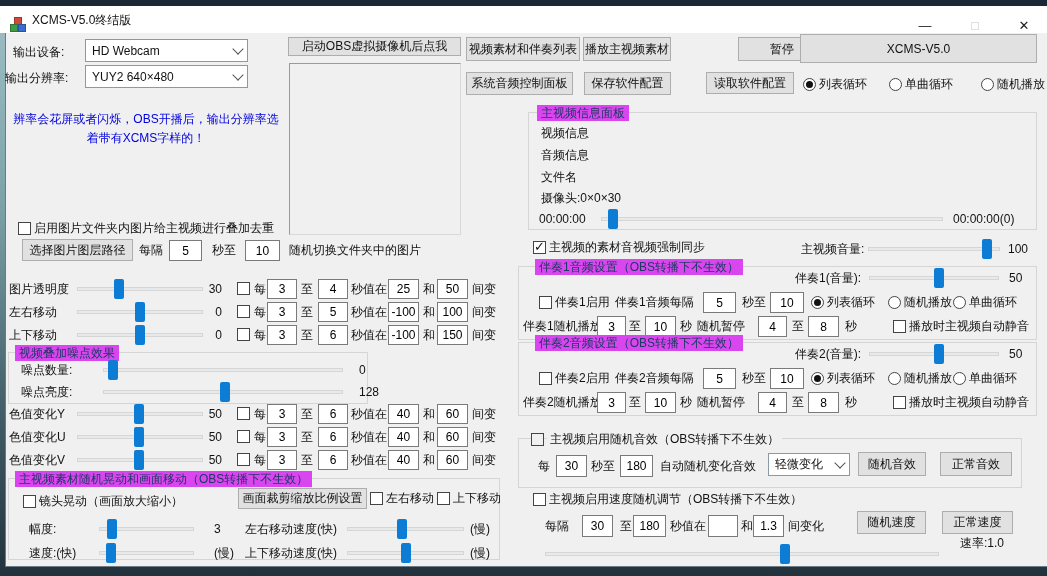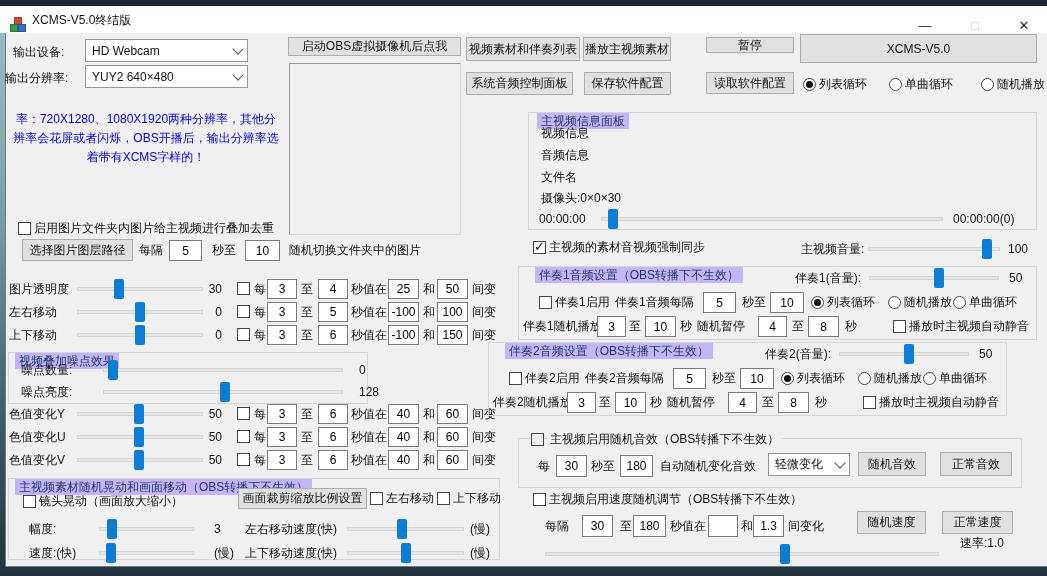--- a/index.html
+++ b/index.html
@@ -23,21 +23,21 @@
   .combo .chev{position:absolute;right:5px;top:50%;width:7px;height:7px;margin-top:-6px;
     border-right:1px solid #555;border-bottom:1px solid #555;transform:rotate(45deg);}
   .cb{position:absolute;width:13px;height:13px;background:#fff;border:1px solid #444;box-sizing:border-box;}
   .cb.on::after{content:"✓";position:absolute;left:0px;top:-3px;font-size:13px;font-weight:bold;color:#111;}
   .rd{position:absolute;width:13px;height:13px;background:#fff;border:1px solid #444;border-radius:50%;box-sizing:border-box;}
   .rd.on::after{content:"";position:absolute;left:2px;top:2px;width:7px;height:7px;border-radius:50%;background:#111;}
   .sld{position:absolute;height:20px;}
   .sld .tr{position:absolute;left:0;right:0;top:8px;height:4px;background:#e7eaea;border:1px solid #d6d6d6;box-sizing:border-box;}
   .sld .th{position:absolute;top:0;width:10px;height:20px;background:#0c7cd5;border-radius:2px;}
   .grp{position:absolute;border:1px solid #d5d5d5;box-sizing:border-box;}
-  .cap{position:absolute;top:-8px;background:#c4b5fd;padding:0 4px;white-space:nowrap;color:#1f3864;line-height:16px;margin-top:8px;}
+  .cap{position:absolute;top:-8px;background:#d946ef;padding:0 4px;white-space:nowrap;color:#1f3864;line-height:16px;}
   .listbox{position:absolute;background:#f0f0f0;border:1px solid #9a9a9a;border-right-color:#d9d9d9;border-bottom-color:#d9d9d9;box-sizing:border-box;}
   .notice{position:absolute;color:#0000e0;text-align:center;line-height:19px;}
   .er{position:absolute;left:8px;width:492px;height:22px;}
   .er .l{left:1px;top:3px;}
   .er .s{left:69px;top:1px;width:126px;}
   .er .v{left:182px;top:3px;width:32px;text-align:right;}
   .er .k{left:229px;top:4px;}
   .er .m{left:246px;top:3px;}
   .er .ia{left:259px;top:1px;width:30px;height:20px;}
   .er .z{left:293px;top:3px;}
@@ -74,31 +74,30 @@
   <span>HD Webcam</span>
   <span class="chev"></span>
 </div>
 <span class="lbl" style="left:5px;top:70px;">输出分辨率:</span>
 <div class="combo" style="left:85px;top:65px;width:163px;height:23px;">
   <span>YUY2 640×480</span>
   <span class="chev"></span>
 </div>
 
 <div class="notice" style="left:4px;top:110px;width:284px;">
-  <div>率：720X1280、1080X1920两种分辨率，其他分</div>
   <div>辨率会花屏或者闪烁，OBS开播后，输出分辨率选</div>
   <div>着带有XCMS字样的！</div>
 </div>
 
 <div class="btn" style="left:288px;top:37px;width:173px;height:19px;">启动OBS虚拟摄像机后点我</div>
 <div class="listbox" style="left:289px;top:63px;width:172px;height:172px;"></div>
 
 <div class="btn" style="left:466px;top:37px;width:114px;height:24px;">视频素材和伴奏列表</div>
 <div class="btn" style="left:583px;top:37px;width:88px;height:24px;">播放主视频素材</div>
-<div class="btn" style="left:706px;top:37px;width:88px;height:16px;">暂停</div>
+<div class="btn" style="left:738px;top:37px;width:88px;height:24px;">暂停</div>
 <div class="btn" style="left:800px;top:34px;width:237px;height:29px;">XCMS-V5.0</div>
 <div class="btn" style="left:466px;top:72px;width:107px;height:23px;">系统音频控制面板</div>
 <div class="btn" style="left:584px;top:72px;width:87px;height:23px;">保存软件配置</div>
 <div class="btn" style="left:706px;top:72px;width:88px;height:22px;">读取软件配置</div>
 <span class="rd on" style="left:803px;top:78px;"></span>
 <span class="lbl" style="left:819px;top:76px;">列表循环</span>
 <span class="rd" style="left:889px;top:78px;"></span>
 <span class="lbl" style="left:905px;top:76px;">单曲循环</span>
 <span class="rd" style="left:981px;top:78px;"></span>
 <span class="lbl" style="left:997px;top:76px;">随机播放</span>
@@ -323,21 +322,21 @@
   <span class="lbl" style="left:161px;top:51px;">秒</span>
   <span class="lbl" style="left:178px;top:51px;">随机暂停</span>
   <input class="num" style="left: 239px; top: 49px; width: 29px; height: 21px;" value="4">
   <span class="lbl" style="left:273px;top:51px;">至</span>
   <input class="num" style="left: 289px; top: 49px; width: 31px; height: 21px;" value="8">
   <span class="lbl" style="left:326px;top:51px;">秒</span>
   <span class="cb" style="left:374px;top:53px;"></span>
   <span class="lbl" style="left:390px;top:51px;">播放时主视频自动静音</span>
 </div>
 
-<div class="ac-grp" style="left:488px;top:342px;">
+<div class="ac-grp" style="left:518px;top:342px;">
   <span class="cap" style="left:16px;">伴奏2音频设置（OBS转播下不生效）</span>
   <span class="lbl" style="left:276px;top:3px;">伴奏2(音量):</span>
   <div class="sld" style="left:350px;top:1px;width:130px;">
       <div class="tr"></div>
       <div class="th" style="left:calc(54% - 5px);"></div>
     </div>
   <span class="lbl" style="left:490px;top:3px;">50</span>
   <span class="cb" style="left:20px;top:29px;"></span>
   <span class="lbl" style="left:36px;top:27px;">伴奏2启用</span>
   <span class="lbl" style="left:96px;top:27px;">伴奏2音频每隔</span>

